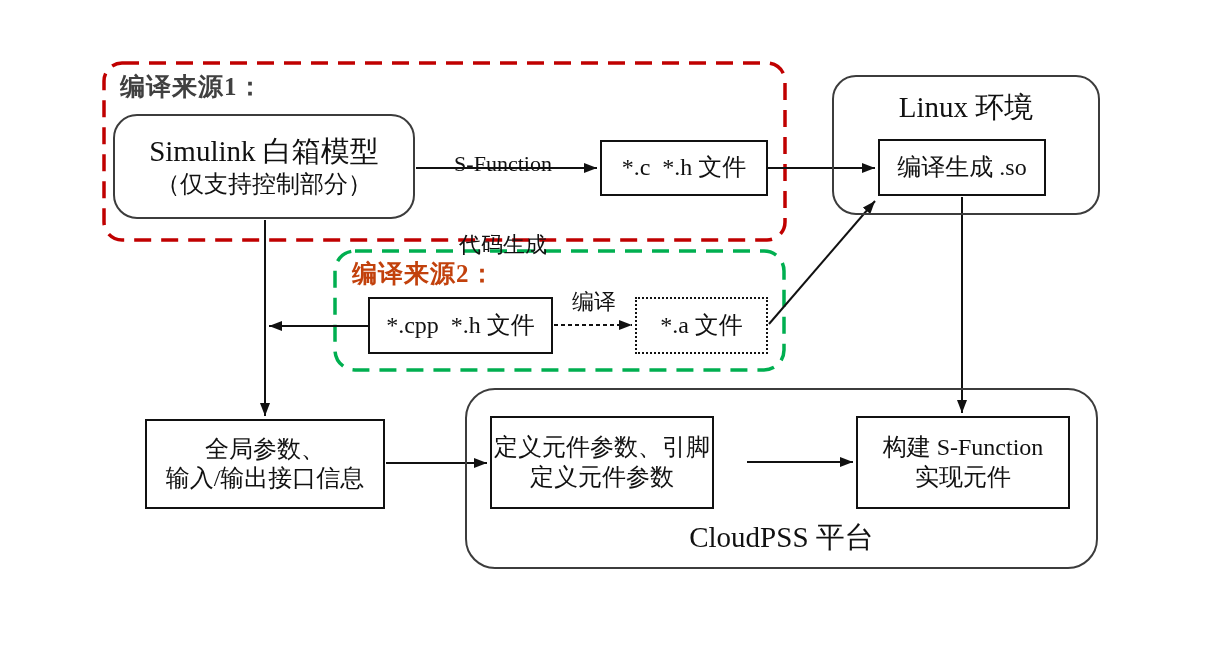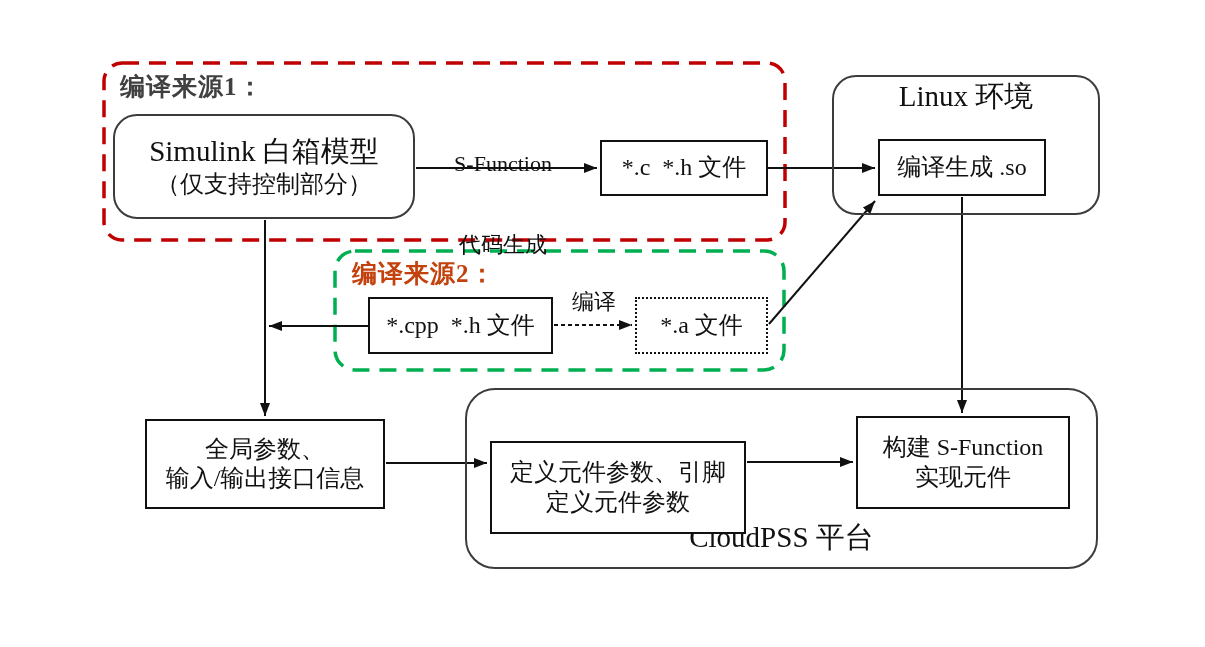--- a/index.html
+++ b/index.html
@@ -61,21 +61,21 @@
   <div class="abs arrow-label" style="left:428px;top:96px;width:150px;">
     <div>S-Function</div>
     <div>代码生成</div>
   </div>
 
   <div class="abs node" style="left:600px;top:140px;width:168px;height:56px;">
     <div class="txt fs24">*.c  *.h 文件</div>
   </div>
 
   <div class="abs container rounded" style="left:832px;top:75px;width:268px;height:140px;">
-    <div class="fs29" style="text-align:center;">Linux 环境</div>
+    <div class="fs29" style="text-align:center;margin-top:11px;">Linux 环境</div>
   </div>
 
   <div class="abs node" style="left:878px;top:139px;width:168px;height:57px;">
     <div class="txt fs24">编译生成 .so</div>
   </div>
 
   <div class="abs node" style="left:368px;top:297px;width:185px;height:57px;">
     <div class="txt fs24">*.cpp  *.h 文件</div>
   </div>
 
@@ -87,21 +87,21 @@
 
   <div class="abs node" style="left:145px;top:419px;width:240px;height:90px;border-width:2.5px;">
     <div class="txt fs24">全局参数、</div>
     <div class="txt fs24">输入/输出接口信息</div>
   </div>
 
   <div class="abs container" style="left:465px;top:388px;width:633px;height:181px;border-radius:30px;">
     <div class="fs29" style="position:absolute;bottom:9px;left:0;width:100%;text-align:center;">CloudPSS 平台</div>
   </div>
 
-  <div class="abs node" style="left:490px;top:441px;width:256px;height:93px;">
+  <div class="abs node" style="left:490px;top:416px;width:224px;height:93px;">
     <div class="txt fs24">定义元件参数、引脚</div>
     <div class="txt fs24">定义元件参数</div>
   </div>
 
   <div class="abs node" style="left:856px;top:416px;width:214px;height:93px;">
     <div class="txt fs24">构建 S-Function</div>
     <div class="txt fs24">实现元件</div>
   </div>
 
 </div>

